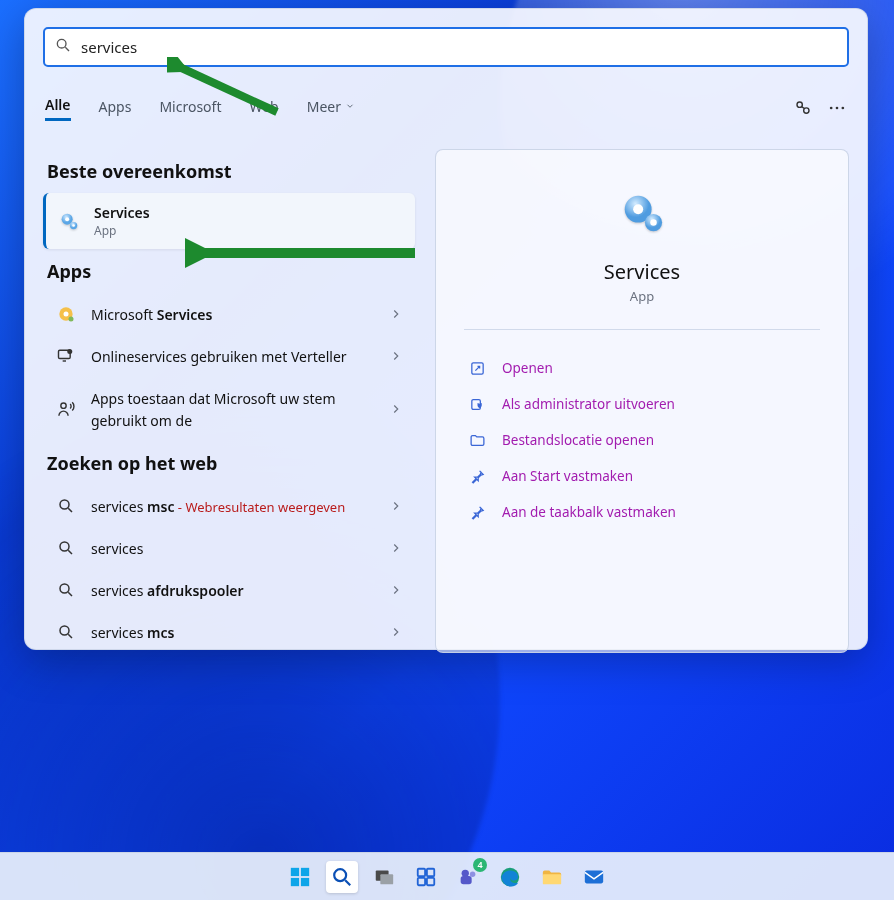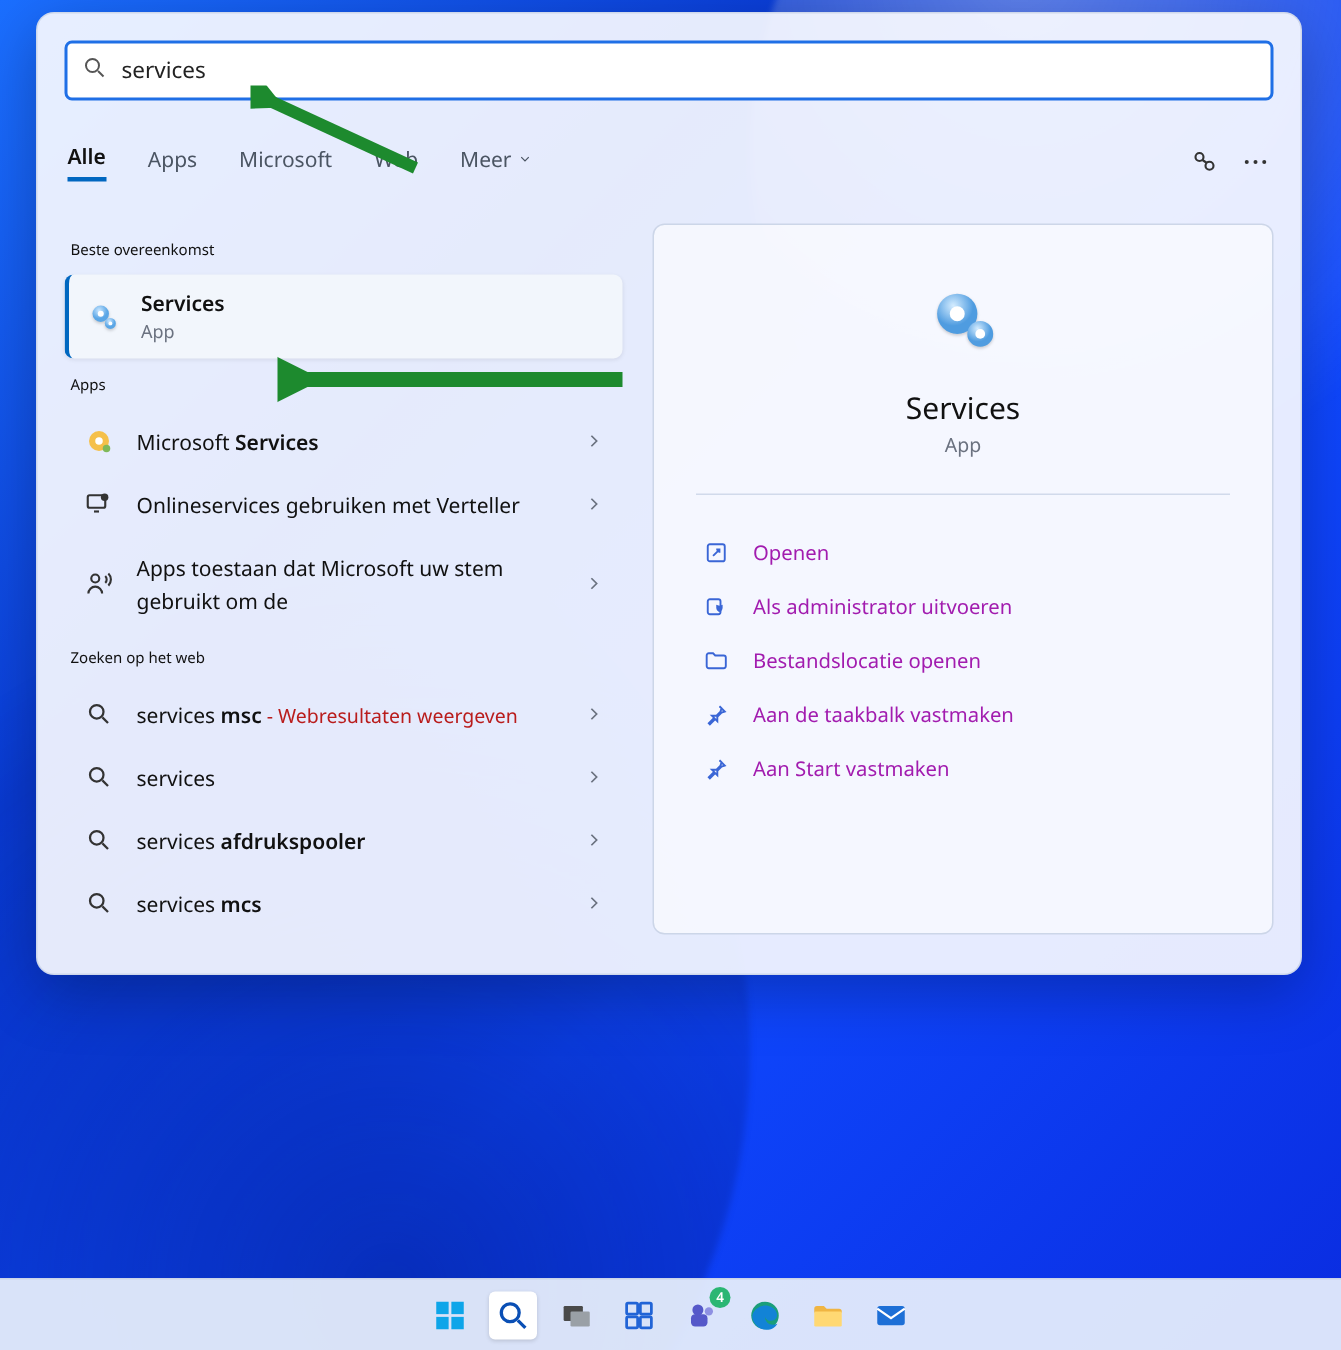--- a/index.html
+++ b/index.html
@@ -46,21 +46,21 @@
   .headicon { width: 20px; height: 20px; color: #333; margin-left: 14px; cursor: pointer; }
 
   .body { display: flex; margin-top: 28px; gap: 20px; }
   .left { flex: 0 0 372px; }
   .right {
     flex: 1; background: rgba(255,255,255,.6);
     border: 1px solid rgba(200,210,230,.9);
     border-radius: 8px; padding: 30px 28px 20px;
   }
 
-  .section-title { font-size: 10px; font-weight: 400; color: #111; margin: 10px 4px 10px; }
+  .section-title { font-size: 18px; font-weight: 700; color: #111; margin: 10px 4px 10px; }
 
   .result {
     display: flex; align-items: center; padding: 10px 12px;
     border-radius: 6px; cursor: pointer; position: relative;
   }
   .result.best {
     background: #f2f6fc; border-left: 3px solid #0067c0;
     box-shadow: 0 1px 3px rgba(0,0,0,.08); margin-bottom: 6px;
   }
   .result .ricon { width: 22px; height: 22px; margin-right: 14px; display:flex; align-items:center; justify-content:center; color:#444; }
@@ -308,29 +308,29 @@
             </svg>
         </span>
         <span>Bestandslocatie openen</span>
       </div>
       <div class="action">
         <span class="aicon">
           <svg viewBox="0 0 24 24" width="17" height="17" fill="none" stroke="currentColor" stroke-width="1.8">
               <path d="M15 4l5 5-3 1-4 4v4l-2-2-5 5-1-1 5-5-2-2h4l4-4 1-3-2-2z"></path>
             </svg>
         </span>
-        <span>Aan de taakbalk vastmaken</span>
+        <span>Aan Start vastmaken</span>
       </div>
       <div class="action">
         <span class="aicon">
           <svg viewBox="0 0 24 24" width="17" height="17" fill="none" stroke="currentColor" stroke-width="1.8">
               <path d="M15 4l5 5-3 1-4 4v4l-2-2-5 5-1-1 5-5-2-2h4l4-4 1-3-2-2z"></path>
             </svg>
         </span>
-        <span>Aan Start vastmaken</span>
+        <span>Aan de taakbalk vastmaken</span>
       </div>
     </div>
   </div>
 
   <svg class="arrow a1" width="120" height="70">
     <defs>
         <marker id="ah1" markerWidth="10" markerHeight="10" refX="2" refY="5" orient="auto">
           <path d="M10 0 L0 5 L10 10 z" fill="#1d8a2e"></path>
         </marker>
       </defs>

